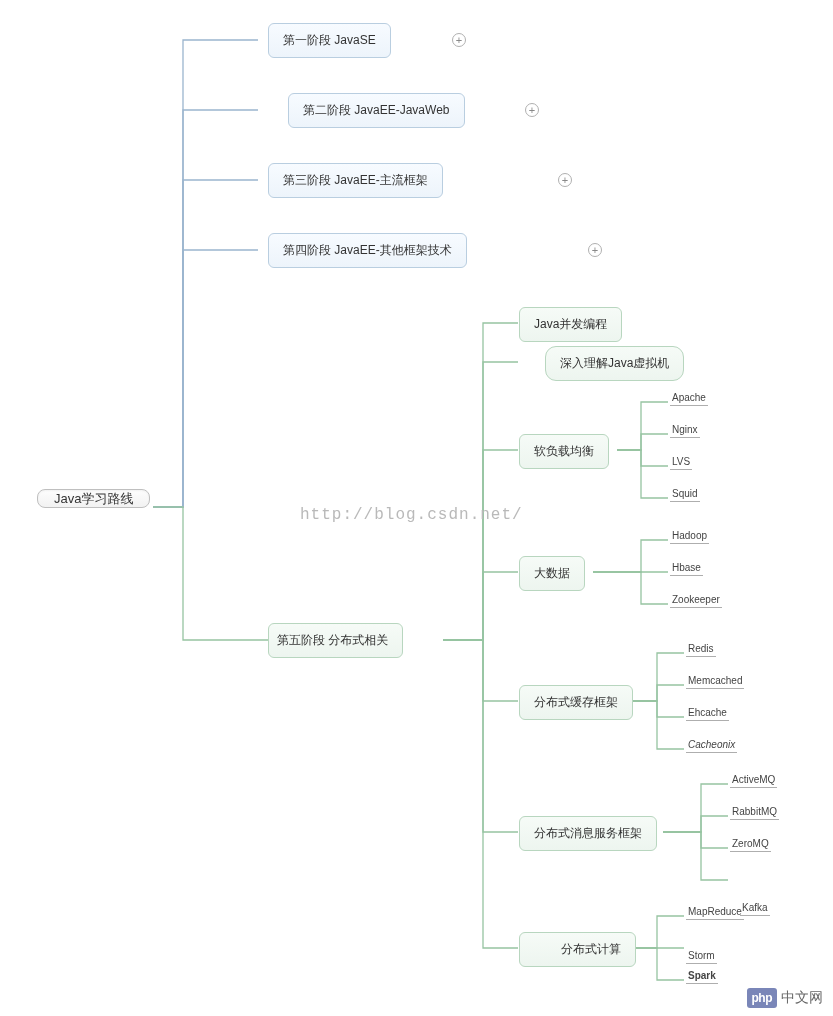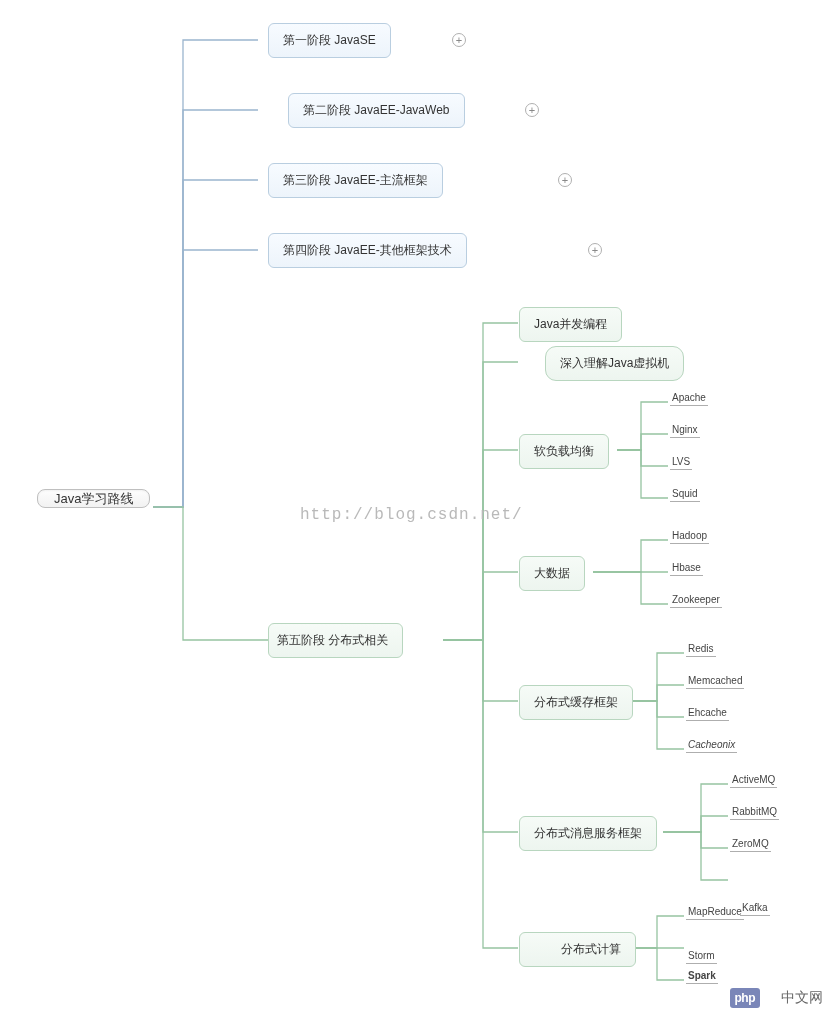--- a/index.html
+++ b/index.html
@@ -73,21 +73,21 @@
       pointer-events: none;
     }
     .footer-logo {
       position: absolute;
       right: 10px;
       bottom: 8px;
       font-size: 14px;
       color: #666;
       display: flex;
       align-items: center;
-      gap: 21px;
+      gap: 4px;
     }
     .php-badge {
       background: #7a86b8;
       color: #fff;
       font-weight: bold;
       font-size: 12px;
       padding: 3px 5px;
       border-radius: 3px;
       font-family: Arial, sans-serif;
       letter-spacing: -0.5px;

